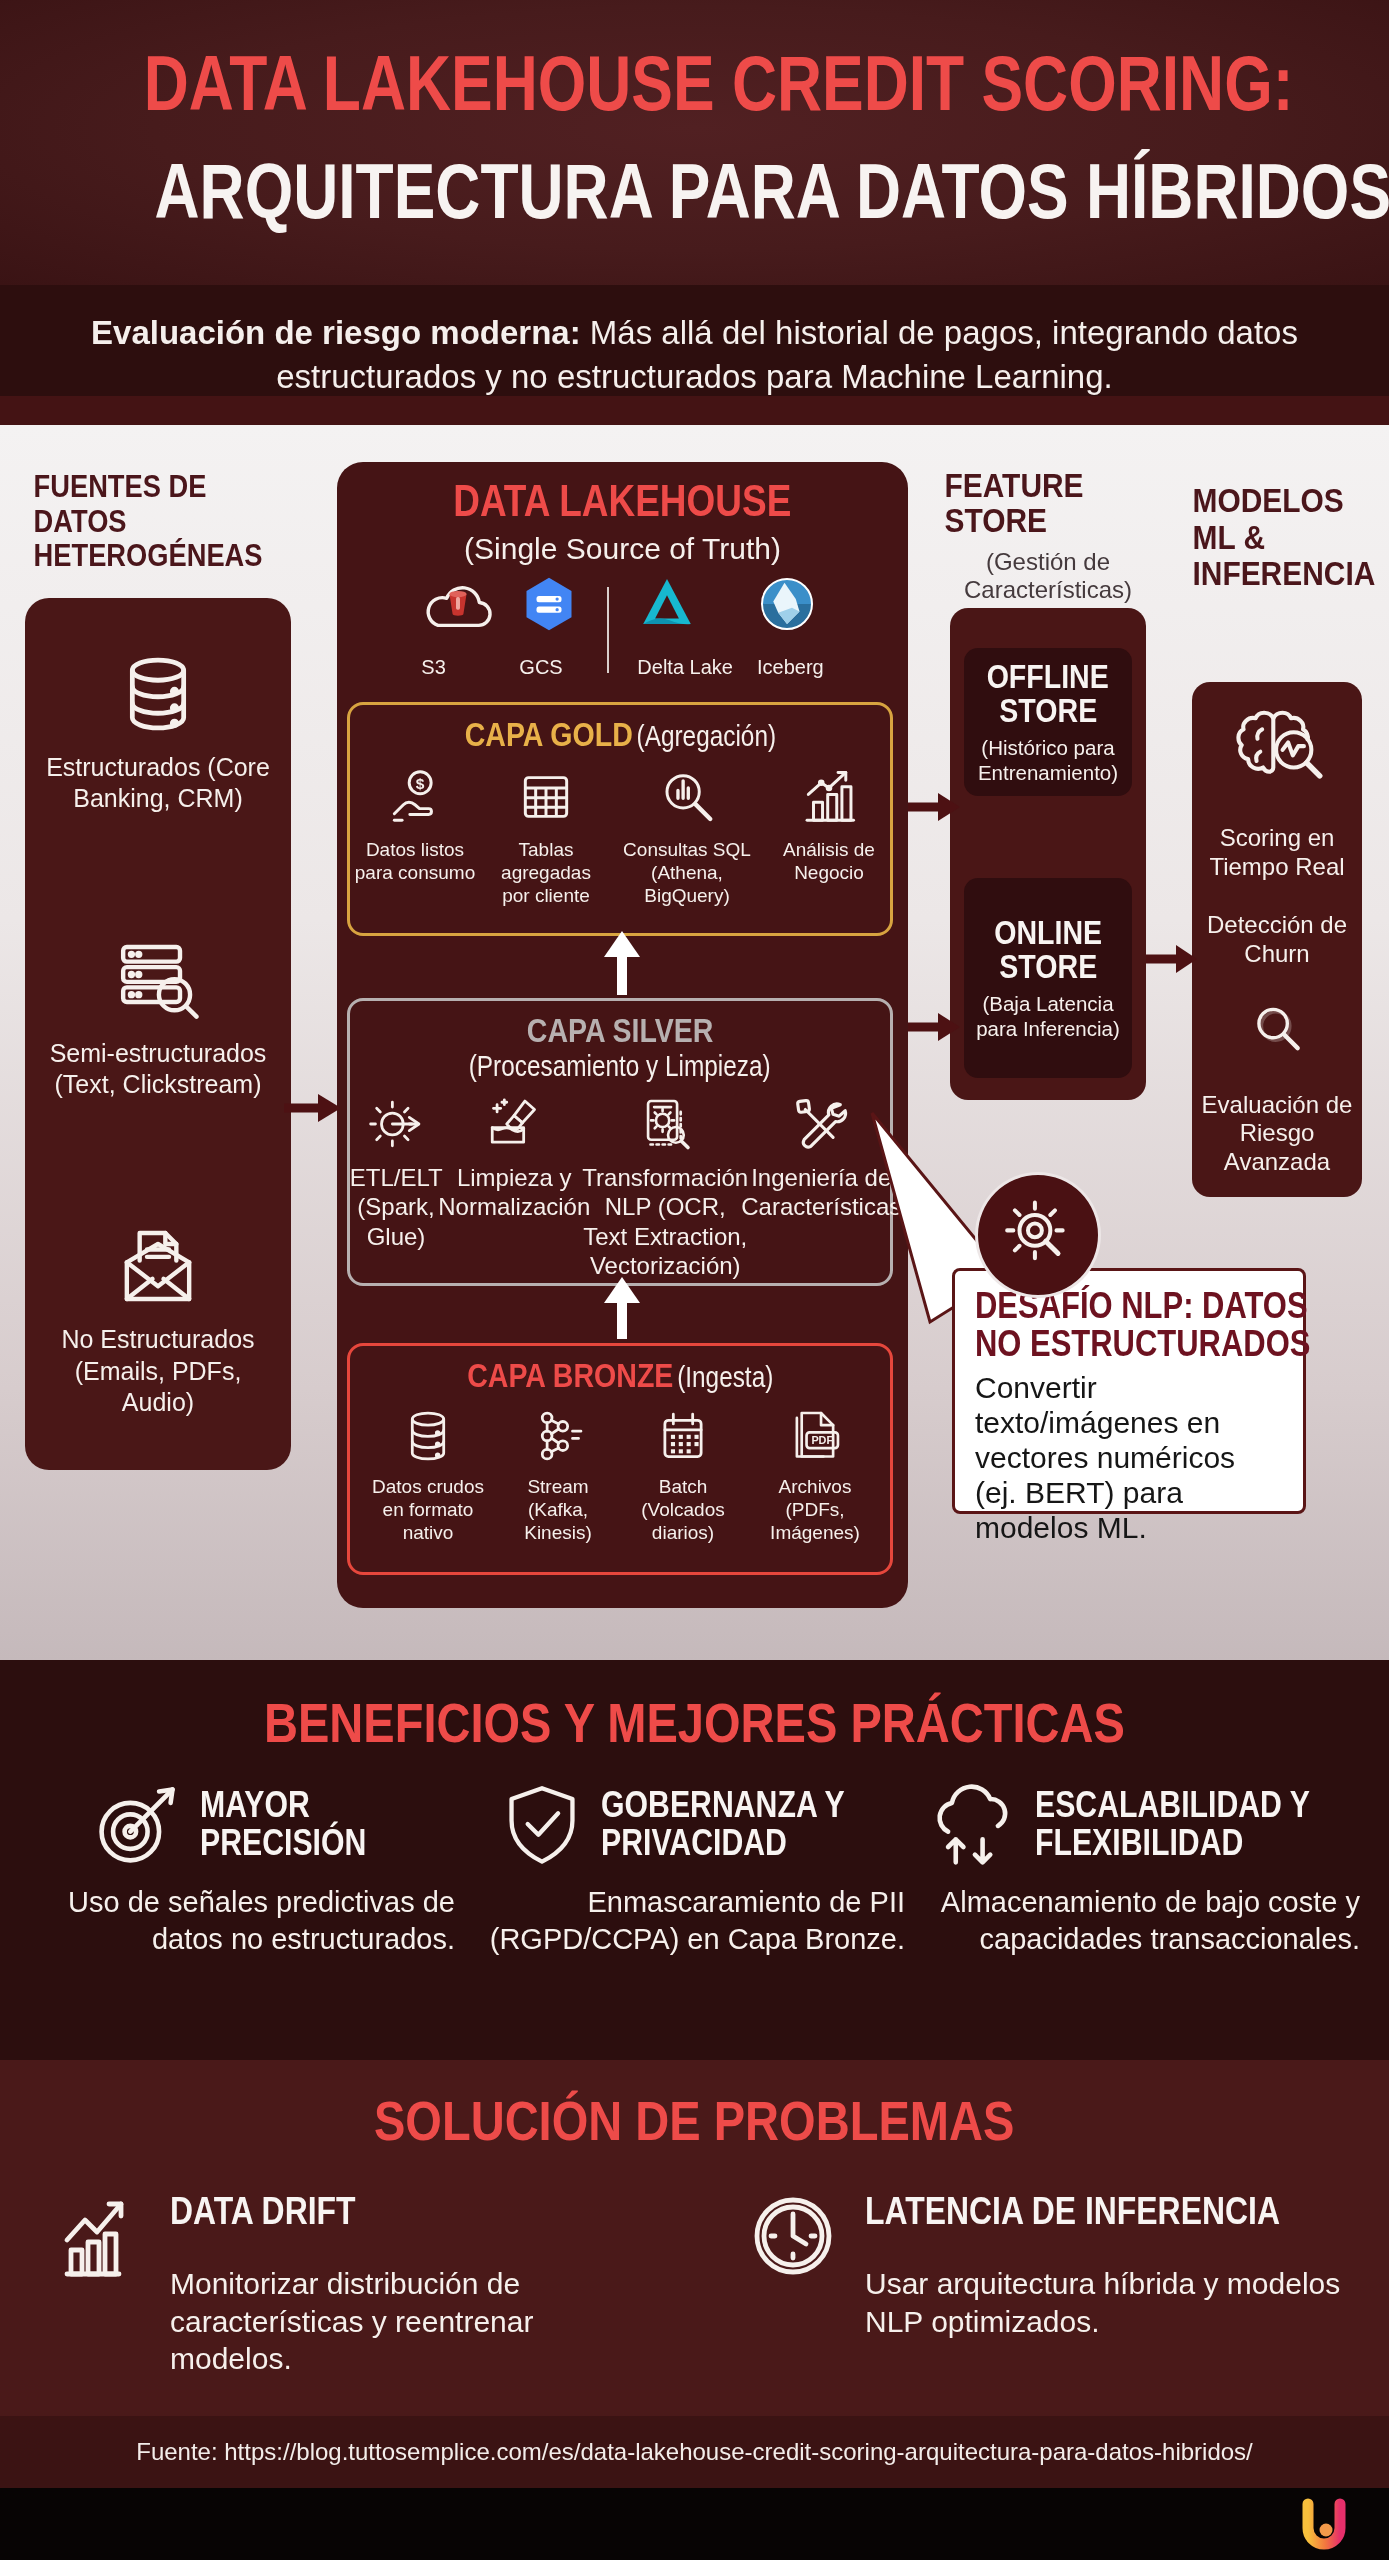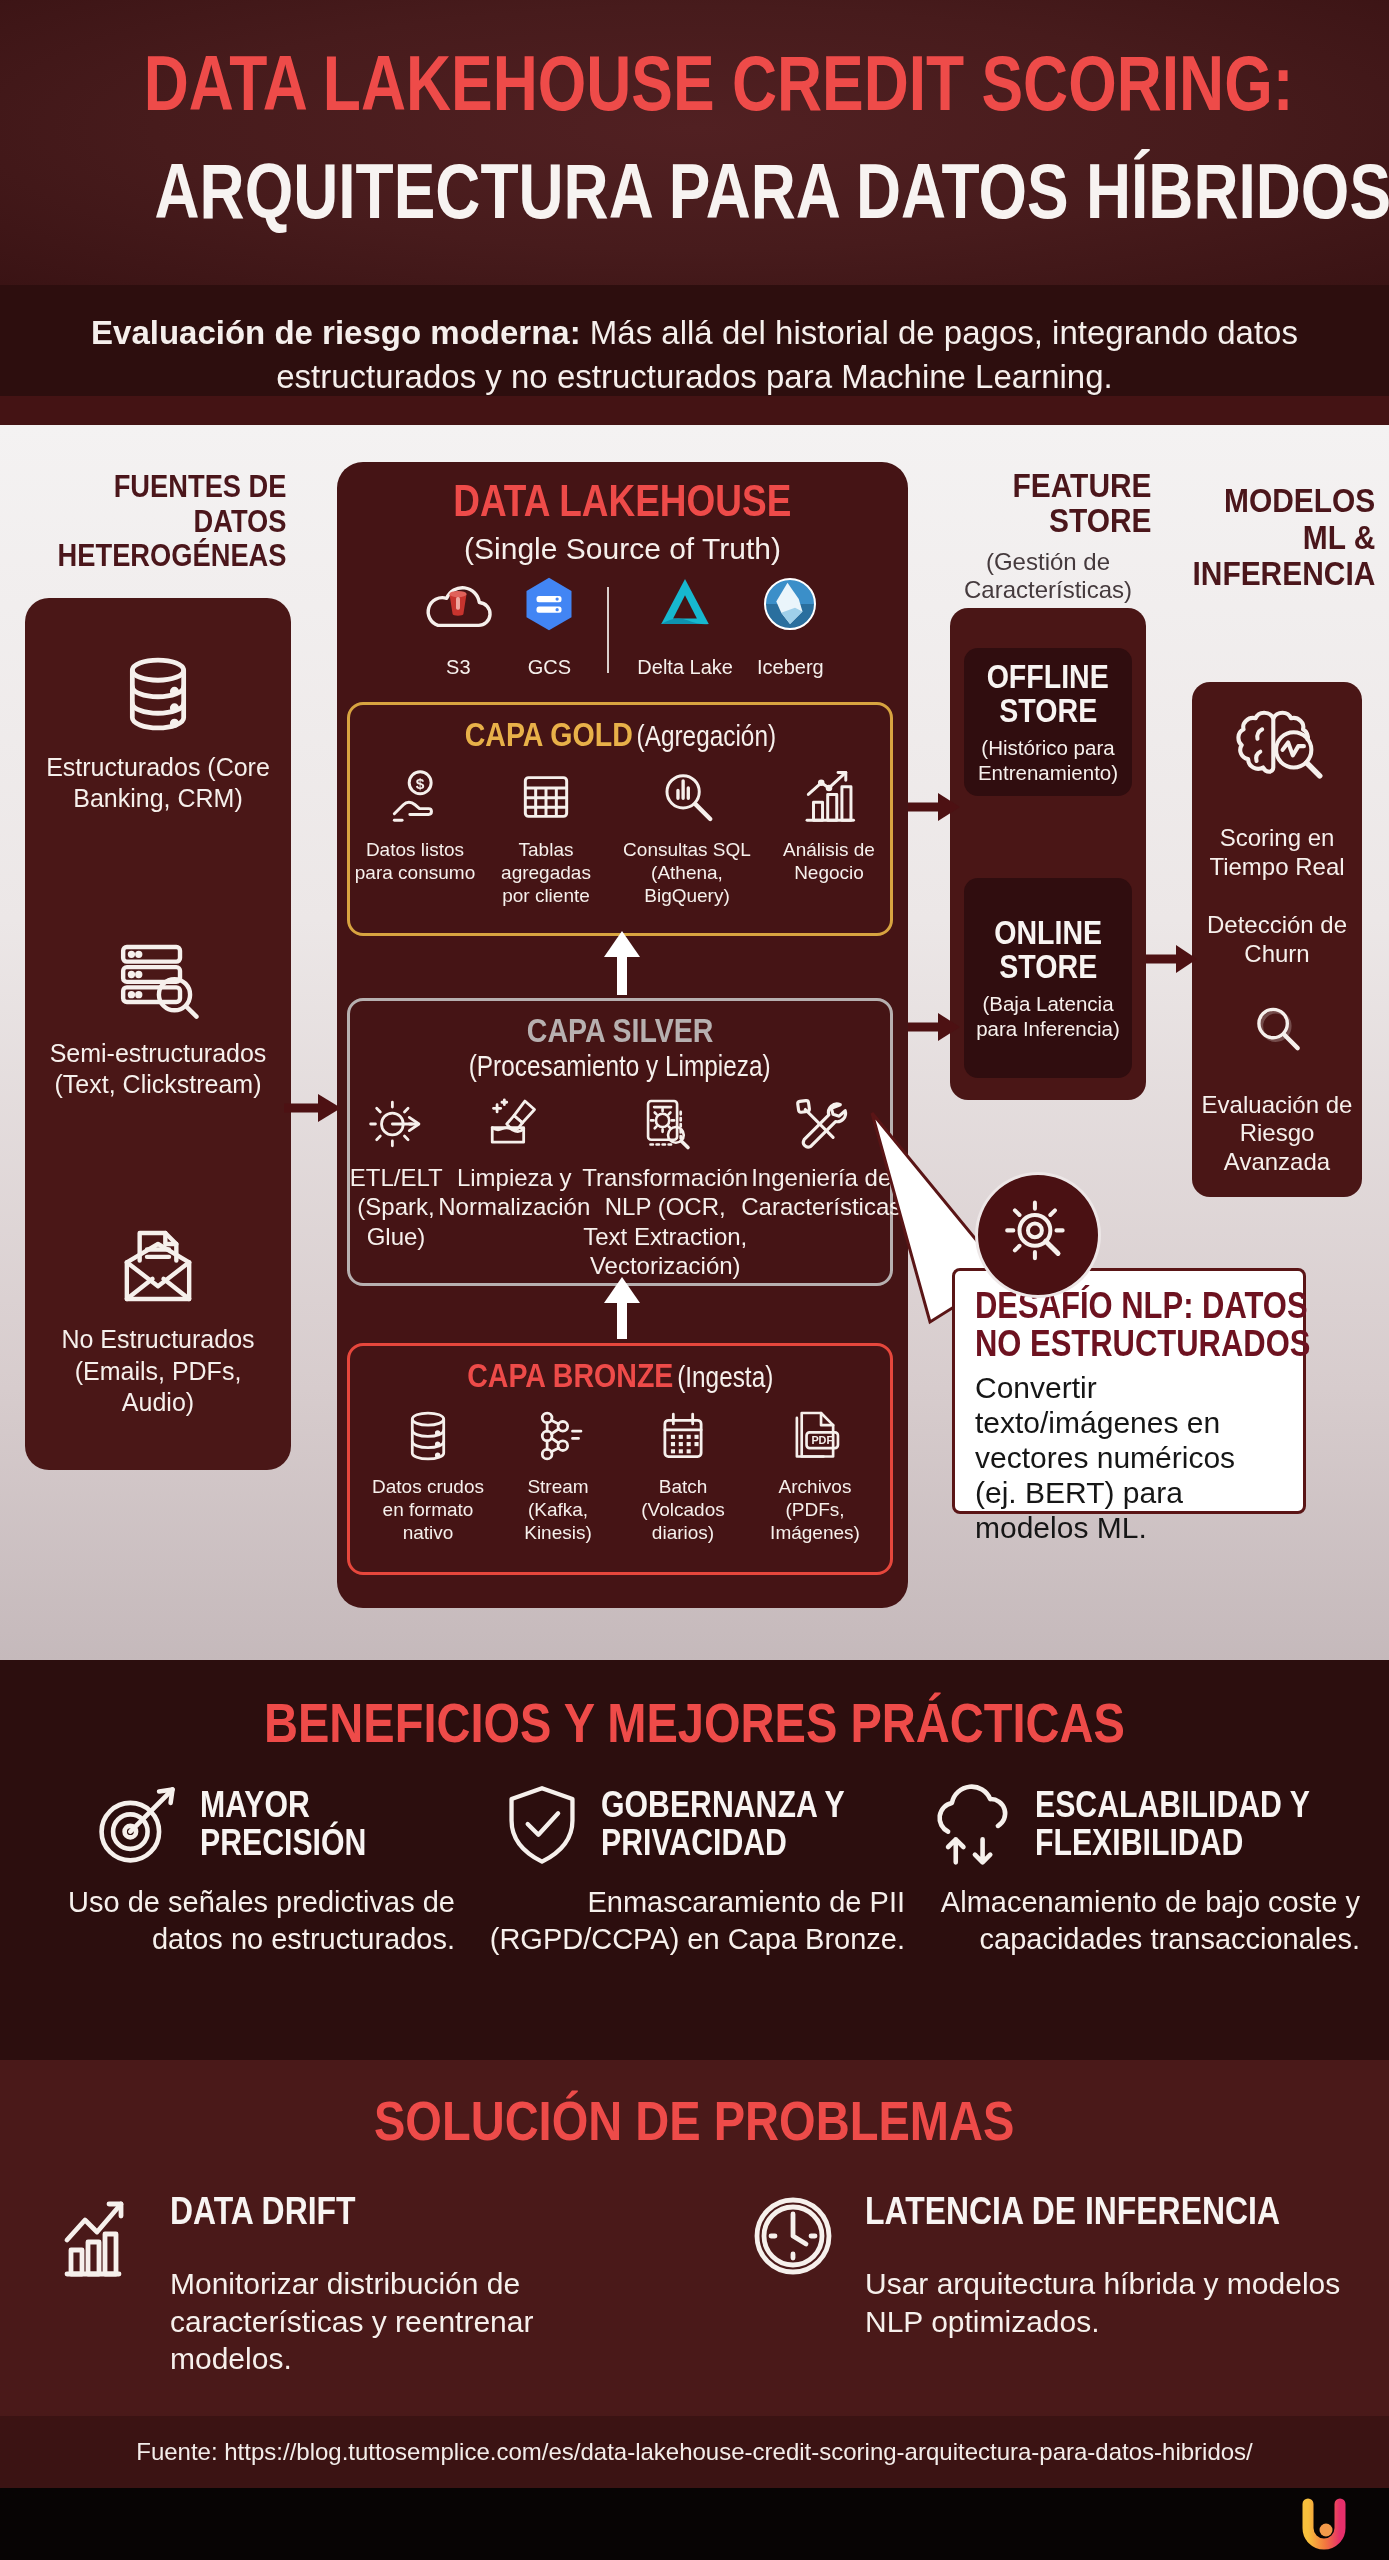--- a/index.html
+++ b/index.html
@@ -20,36 +20,36 @@
   .t2 .cond{transform:scaleX(.8);}
   .band-sub{position:absolute;top:285px;left:0;width:1389px;height:111px;background:#2d0e0e;}
   .band-sub .txt{position:absolute;top:26px;left:50%;transform:translateX(-50%);
       width:1240px;text-align:center;color:#f5efec;font-size:33px;line-height:1.32;}
   .band-sub b{font-weight:bold;}
 
   
   .main-bg{position:absolute;top:425px;left:0;width:1389px;height:1235px;
     background:linear-gradient(180deg,#f4f2f2 0%,#ece7e7 40%,#d7cccd 78%,#c5b9bb 100%);}
 
-  .col-head{font-weight:bold;color:#4b161b;text-align:right;line-height:1.12;}
+  .col-head{font-weight:bold;color:#4b161b;text-align:left;line-height:1.12;}
 
   .src-header{top:470px;left:18px;width:284px;font-size:31px;}
   .src-box{top:598px;left:25px;width:266px;height:872px;background:#4a1717;border-radius:24px;
     display:flex;flex-direction:column;justify-content:space-between;align-items:center;
     padding:52px 14px;box-sizing:border-box;}
   .src-item{display:flex;flex-direction:column;align-items:center;gap:14px;}
   .src-item .lbl{color:#f6f0ec;font-size:25px;text-align:center;line-height:1.25;width:238px;}
 
   .panel{top:462px;left:337px;width:571px;height:1146px;background:#451415;border-radius:26px;}
   .panel-title{position:absolute;top:14px;width:100%;text-align:center;
      font-size:44px;font-weight:bold;color:#ee4b49;}
   .panel-sub{position:absolute;top:70px;width:100%;text-align:center;color:#f6f0ec;font-size:30px;}
   .storage-row{position:absolute;top:112px;width:100%;display:flex;justify-content:center;
      align-items:flex-end;gap:24px;}
-  .stor{display:flex;flex-direction:column;align-items:center;gap:22px;}
+  .stor{display:flex;flex-direction:column;gap:22px;}
   .stor .lbl{color:#f6f0ec;font-size:20px;}
   .stor-div{width:2px;height:86px;background:#d9cfcc;margin:0 4px 6px 4px;}
 
   .layer{position:absolute;left:10px;width:546px;border-radius:16px;box-sizing:border-box;}
   .layer-head{text-align:center;margin-top:10px;}
   .layer-title{font-size:34px;font-weight:bold;}
   .layer-sub{font-size:29px;color:#f6f0ec;font-weight:normal;}
   .gold-box{top:240px;height:234px;border:3px solid #d8a440;}
   .gold-box .layer-title{color:#e8b149;}
   .silver-box{top:536px;height:288px;border:3px solid #b7b0b0;}

